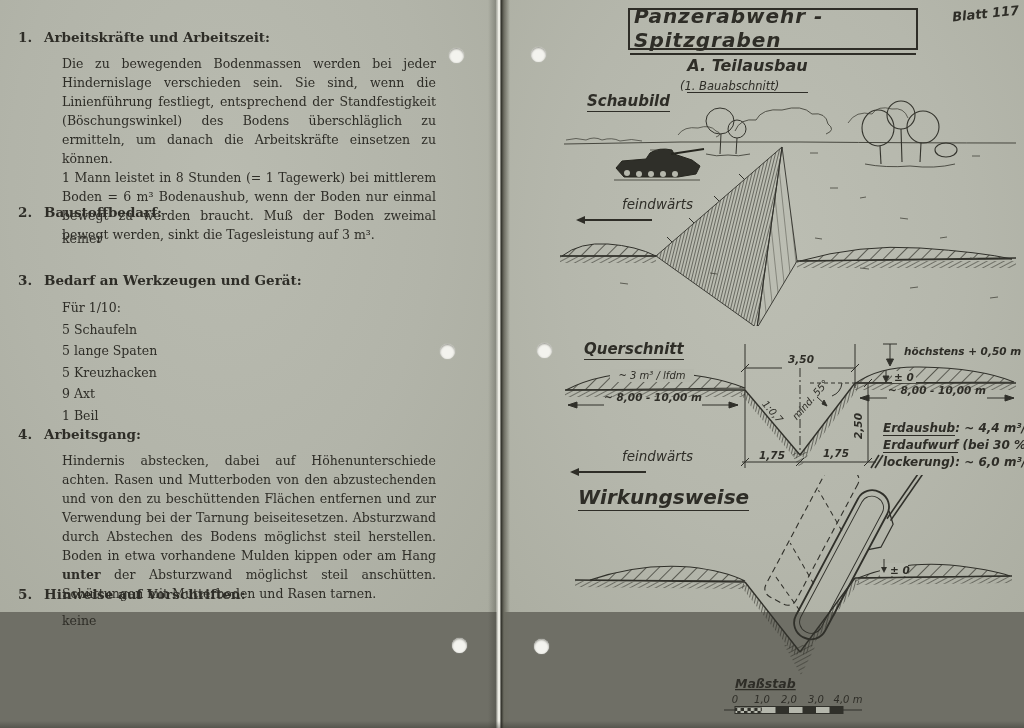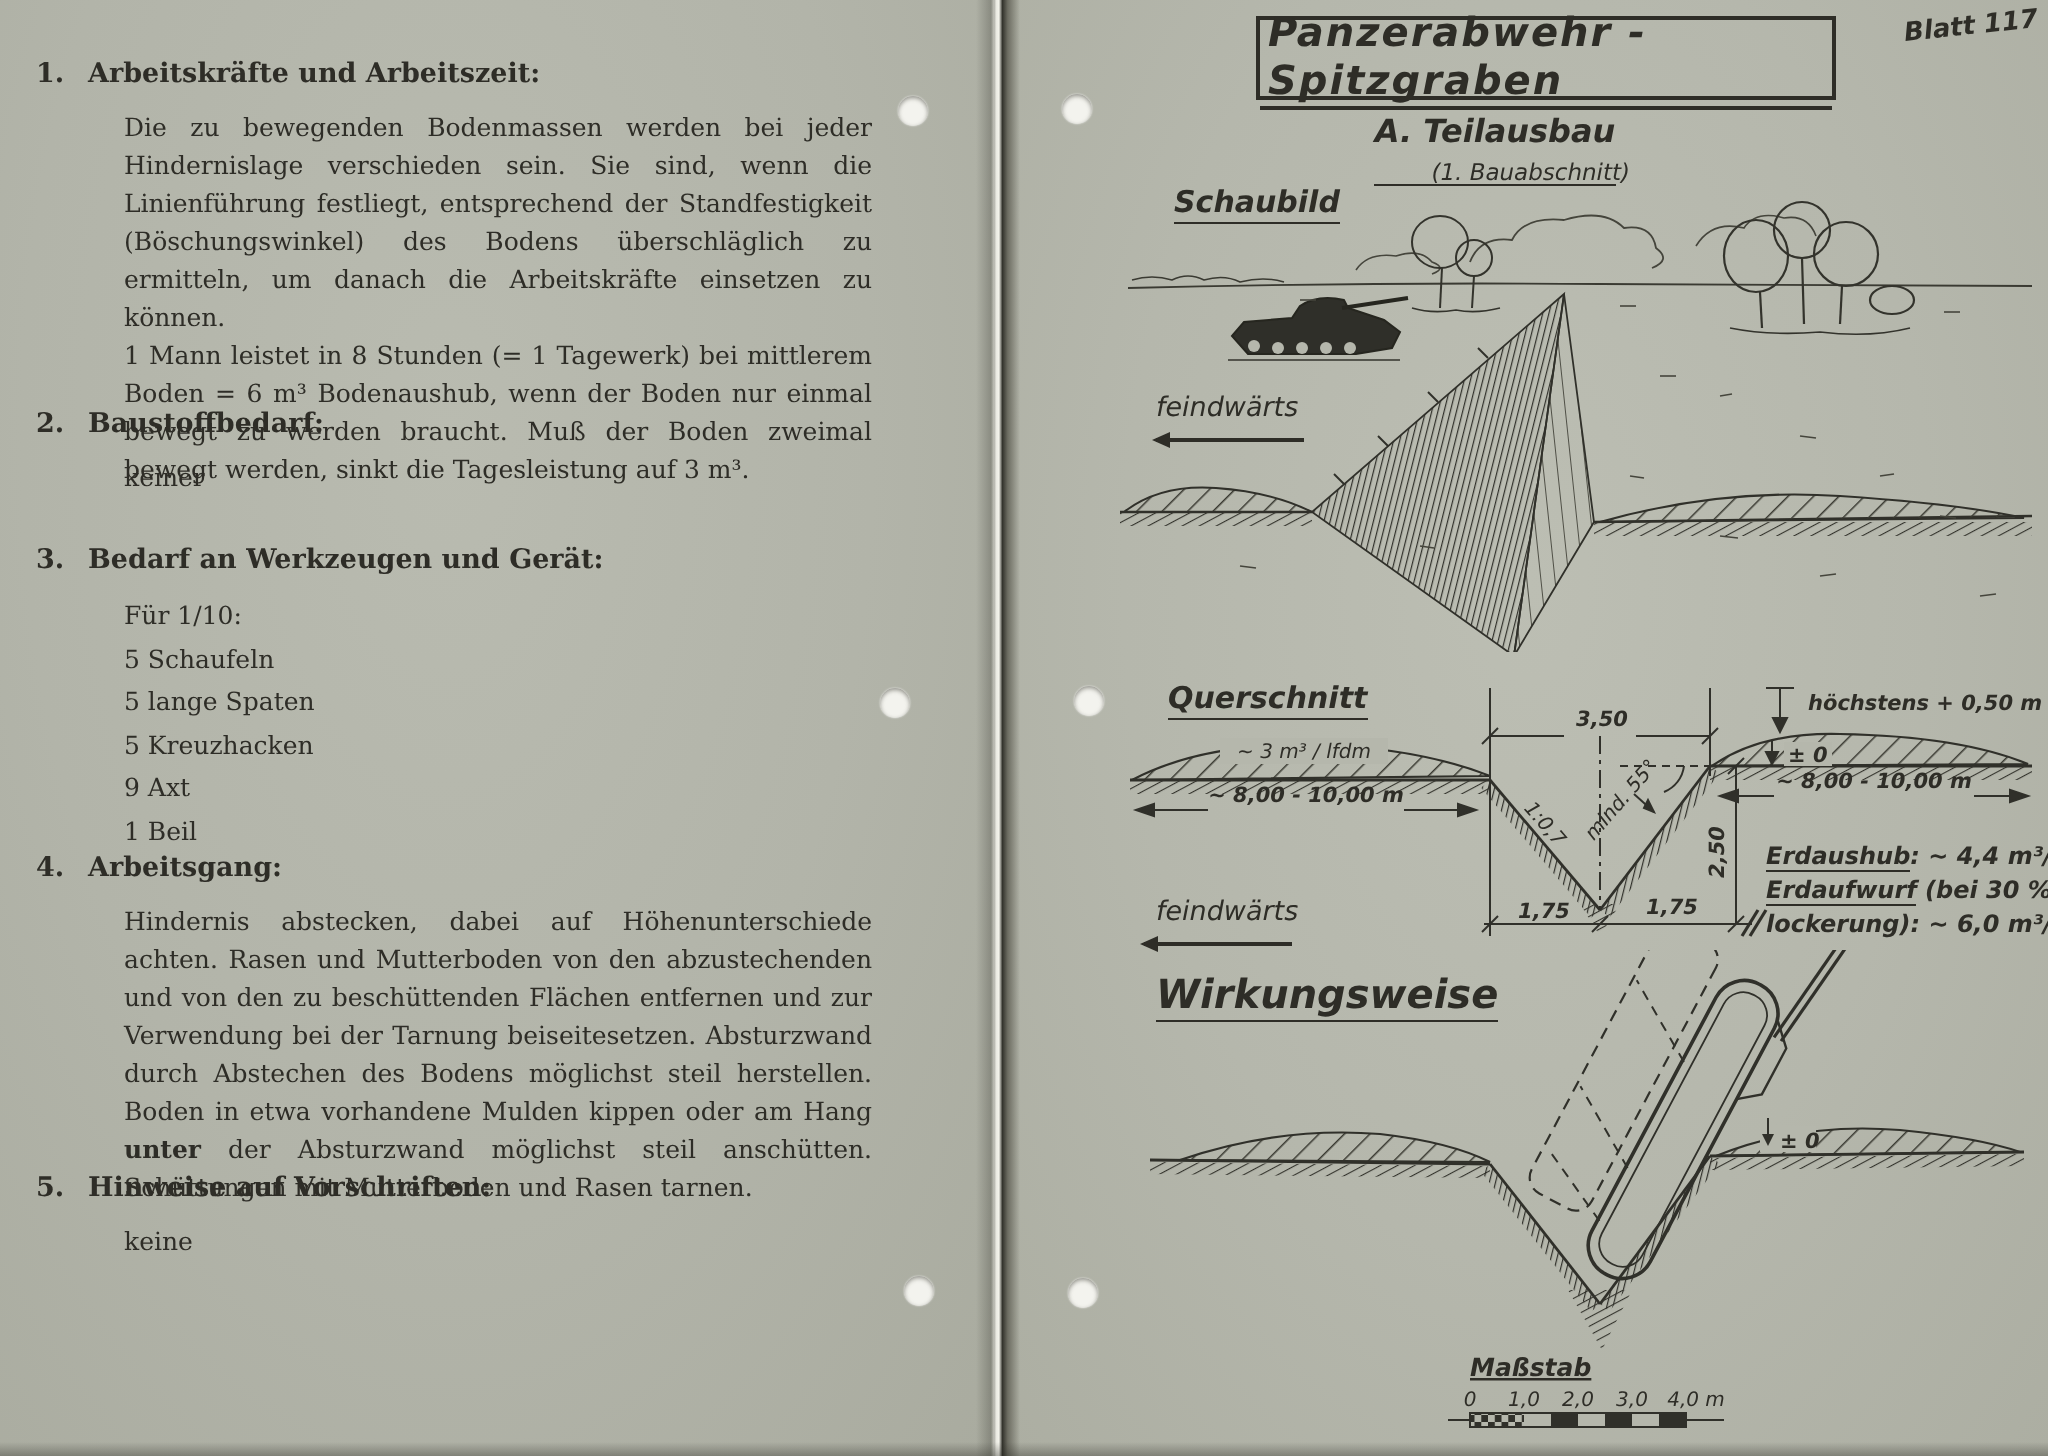--- a/index.html
+++ b/index.html
@@ -1,18 +1,18 @@
 <!DOCTYPE html>
 <html><head>
 <meta charset="utf-8">
 <style>
   html,body{margin:0;padding:0;background:#6f6f66;}
   .scan{position:relative;width:1024px;height:728px;overflow:hidden;
         font-family:"DejaVu Serif", serif;color:#2e2d27;}
-  .page{position:absolute;top:0;height:728px;}
+  .page{position:absolute;top:0;height:612px;}
   .page-left{left:0;width:497px;
      background:radial-gradient(ellipse at 45% 30%, #b9bbb0 0%, #b2b4a9 55%, #a9ab9f 100%);}
   .page-right{left:504px;width:520px;
      background:radial-gradient(ellipse at 50% 40%, #bcbeb3 0%, #b5b7ac 55%, #acae a2 100%);
      background:radial-gradient(ellipse at 50% 40%, #bcbeb3 0%, #b5b7ac 55%, #acaea2 100%);}
   .fold{position:absolute;top:0;left:488px;width:22px;height:728px;
      background:linear-gradient(to right, rgba(45,45,38,0) 0%, rgba(45,45,38,.28) 34%,
        #e9e9e1 46%, #f4f4ec 52%, #33332c 60%, #6c6c61 72%, rgba(108,108,97,0) 100%);}
   .edge-bottom{position:absolute;left:0;bottom:0;width:1024px;height:7px;
      background:linear-gradient(to bottom, rgba(40,40,34,0), rgba(40,40,34,.35));}
@@ -32,24 +32,24 @@
   
   .rp{position:absolute;}
   .hand{font-family:"DejaVu Sans", sans-serif;font-style:italic;color:#2e2d27;}
   .title-box{left:124px;top:8px;width:286px;height:38px;border:2px solid #2e2d27;
      display:flex;align-items:center;justify-content:center;}
   .title-box .t{font-size:20px;font-weight:bold;border-bottom:2px solid #2e2d27;
      padding:0 4px 1px 4px;letter-spacing:1px;}
   .blatt{left:448px;top:6px;font-size:13px;font-weight:bold;transform:rotate(-6deg);}
   .subtitle{left:176px;top:56px;width:135px;text-align:center;font-size:16px;font-weight:bold;}
   .subtitle .u{border-bottom:1.6px solid #2e2d27;padding-bottom:17px;}
-  .subtitle2{left:176px;top:79px;width:135px;text-align:right;font-size:11.5px;}
+  .subtitle2{left:176px;top:79px;width:135px;text-align:left;font-size:11.5px;}
   .dlabel{font-size:15px;font-weight:bold;}
   .dlabel .u{border-bottom:1.6px solid #2e2d27;padding-bottom:1px;}
-  .feindw{font-size:13.5px;}
+  .feindw{font-size:13.5px;margin-left:44px;}
   .arrow-left{position:absolute;width:74px;height:2px;background:#2e2d27;}
   .arrow-left::before{content:"";position:absolute;left:-2px;top:-3px;width:0;height:0;
      border-top:4px solid transparent;border-bottom:4px solid transparent;
      border-right:9px solid #2e2d27;}
   .anno{font-family:"DejaVu Sans", sans-serif;font-style:italic;font-size:12px;
      line-height:17px;font-weight:bold;white-space:nowrap;}
   .anno u{text-decoration:none;border-bottom:1.4px solid #2e2d27;}
   svg{position:absolute;}
   svg text{font-family:"DejaVu Sans", sans-serif;font-style:italic;fill:#2e2d27;}
   .dim{font-size:10.5px;font-weight:bold;}

